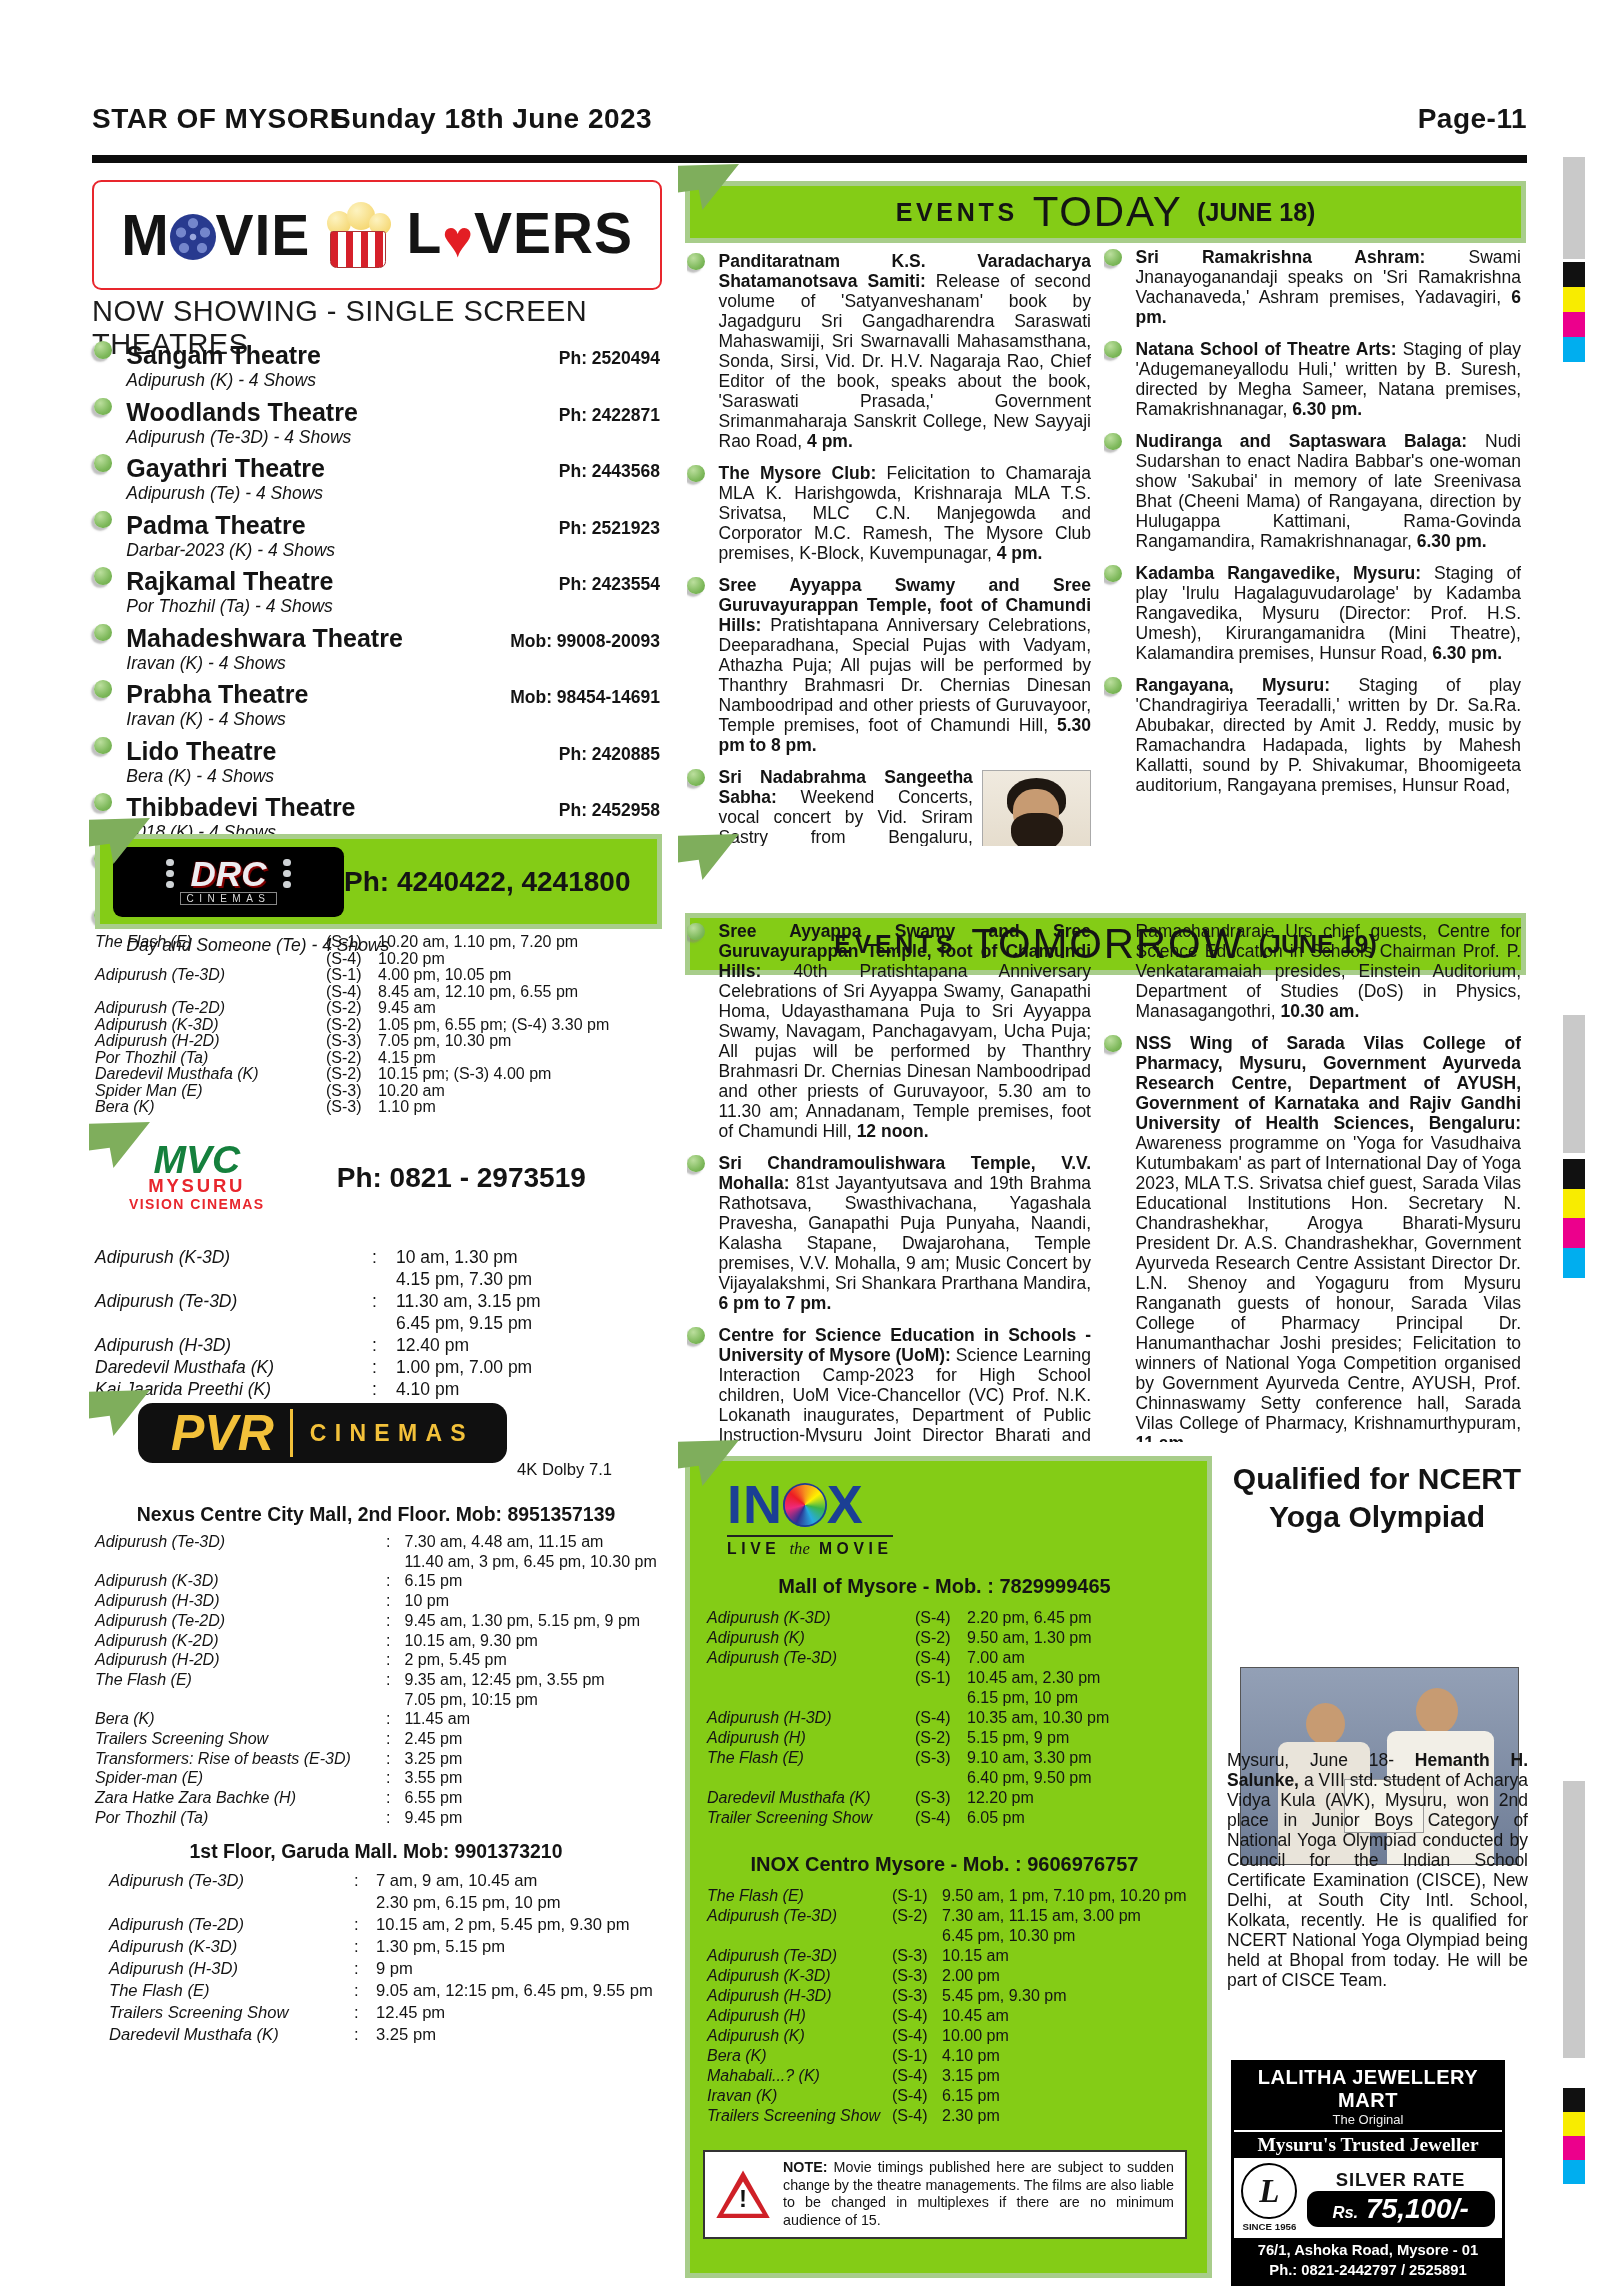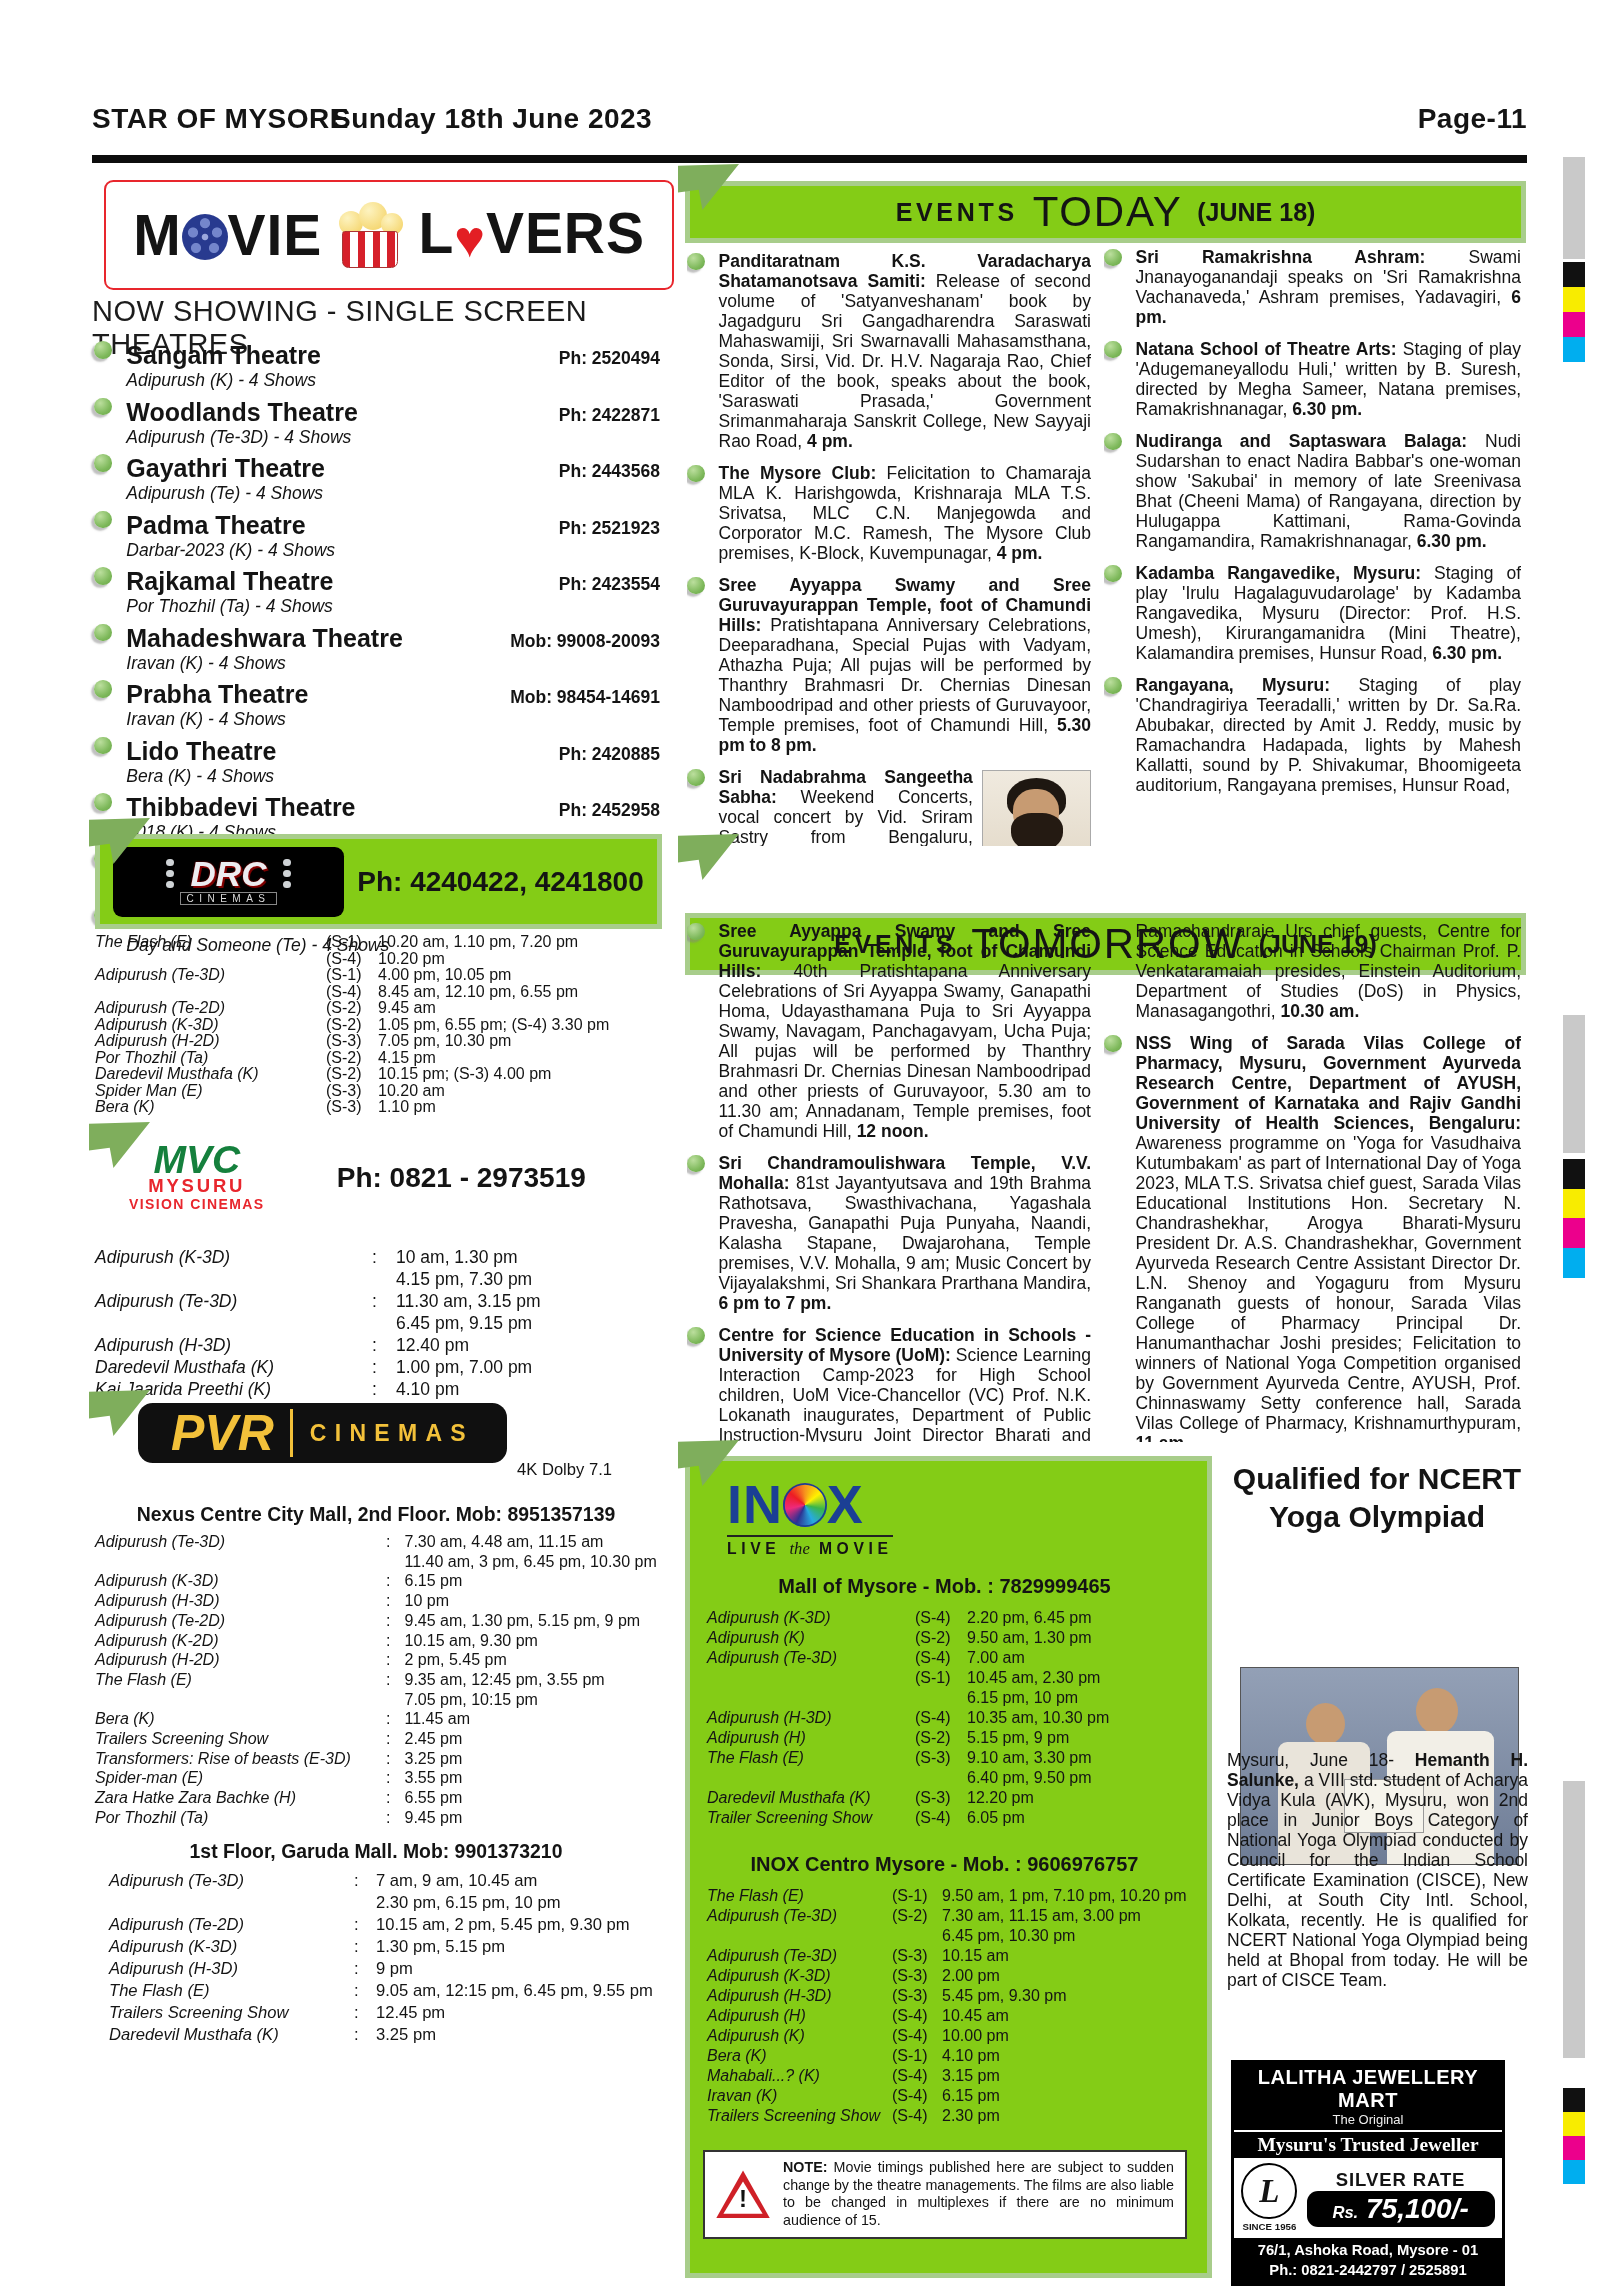--- a/index.html
+++ b/index.html
@@ -135,21 +135,21 @@
     <div class="abs regy" style="left:1563px;top:1189px;width:22px;height:29.5px"></div>
     <div class="abs regm" style="left:1563px;top:1218px;width:22px;height:29.5px"></div>
     <div class="abs regc" style="left:1563px;top:1248px;width:22px;height:29.5px"></div>
     <div class="abs regg" style="left:1563px;top:1781px;width:22px;height:277px"></div>
     <div class="abs regk" style="left:1563px;top:2088px;width:22px;height:24px"></div>
     <div class="abs regy" style="left:1563px;top:2112px;width:22px;height:24px"></div>
     <div class="abs regm" style="left:1563px;top:2136px;width:22px;height:24px"></div>
     <div class="abs regc" style="left:1563px;top:2160px;width:22px;height:24px"></div>
   </div>
 
-  <div class="abs mlbox" style="left:104px;top:180px;width:566px;height:106px">
+  <div class="abs mlbox" style="left:92px;top:180px;width:566px;height:106px">
     <span class="mlword"><span>M</span><span class="reel"></span><span>VIE</span></span>
     <span class="pop">
       <span class="puff" style="left:7.4px;top:9.2px;width:24px;height:24px"></span>
       <span class="puff" style="left:28px;top:0px;width:28px;height:28px"></span>
       <span class="puff" style="left:50px;top:11px;width:22px;height:22px"></span>
       <span class="cup"></span>
     </span>
     <span class="mlword"><span>L</span><span class="heart">♥</span><span>VERS</span></span>
   </div>
 
@@ -290,21 +290,21 @@
           </span>
         <span class="drctxt">DRC</span>
         <span class="dots">
             <i></i>
             <i></i>
             <i></i>
           </span>
       </div>
       <div class="drcsub">CINEMAS</div>
     </div>
-    <div class="bigph" style="flex:1;text-align:center">Ph: 4240422, 4241800</div>
+    <div class="bigph" style="flex:1;">Ph: 4240422, 4241800</div>
   </div>
   <div class="abs" style="left:95px;top:934px;width:563px">
 
       <div class="drow">
         <span class="f">The Flash (E)</span>
         <span>(S-1)</span>
         <span>10.20 am, 1.10 pm, 7.20 pm</span>
       </div>
 
       <div class="drow">

